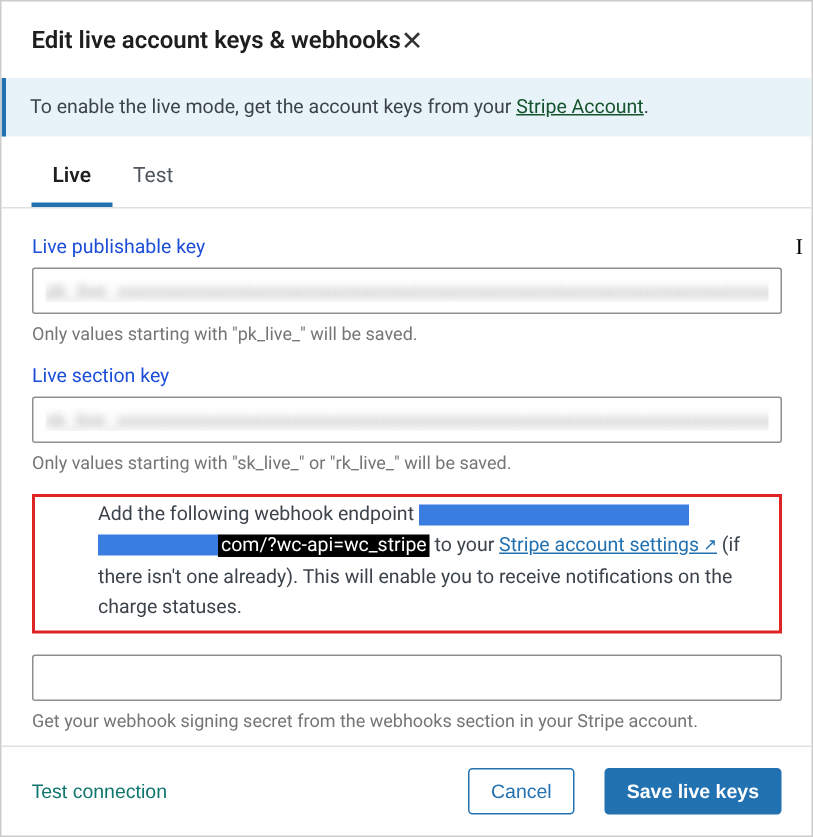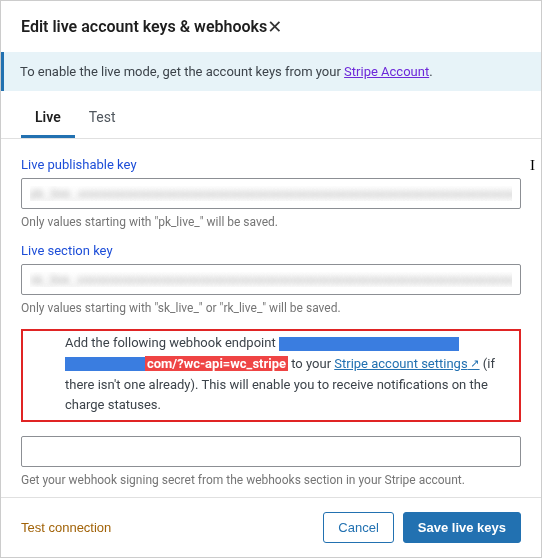--- a/index.html
+++ b/index.html
@@ -35,21 +35,21 @@
       line-height: 1;
     }
     .info-bar {
       background: #e7f3f8;
       border-left: 3px solid #2271b1;
       padding: 12px 16px;
       font-size: 13px;
       color: #3c434a;
     }
     .info-bar a {
-      color: #6d28d9;
+      color: #14532d;
       text-decoration: underline;
     }
     .tabs {
       display: flex;
       padding: 0 20px;
       border-bottom: 1px solid #e0e0e0;
       margin-top: 6px;
     }
     .tab {
       padding: 12px 14px 10px 14px;
@@ -110,51 +110,51 @@
     }
     .redact-blue {
       display: inline-block;
       background: #3a7de0;
       height: 14px;
       vertical-align: middle;
     }
     .redact-blue.r1 { width: 180px; }
     .redact-blue.r2 { width: 80px; }
     .highlight-url {
-      background: #ef4444;
+      background: #000000;
       color: #fff;
       padding: 0 2px;
-      font-weight: 700;
+      font-weight: 400;
     }
     .webhook-text a {
       color: #2271b1;
       text-decoration: underline;
     }
     .ext-icon {
       font-size: 11px;
       vertical-align: 1px;
     }
     .footer {
       border-top: 1px solid #e0e0e0;
       padding: 14px 20px;
       display: flex;
       justify-content: space-between;
       align-items: center;
     }
     .link-btn {
       background: none;
       border: none;
-      color: #a16207;
+      color: #0f766e;
       font-size: 13px;
       cursor: pointer;
       padding: 0;
     }
     .footer-right {
       display: flex;
-      gap: 9px;
+      gap: 20px;
     }
     .btn {
       padding: 7px 14px;
       font-size: 13px;
       border-radius: 3px;
       cursor: pointer;
     }
     .btn-secondary {
       background: #fff;
       border: 1px solid #2271b1;

